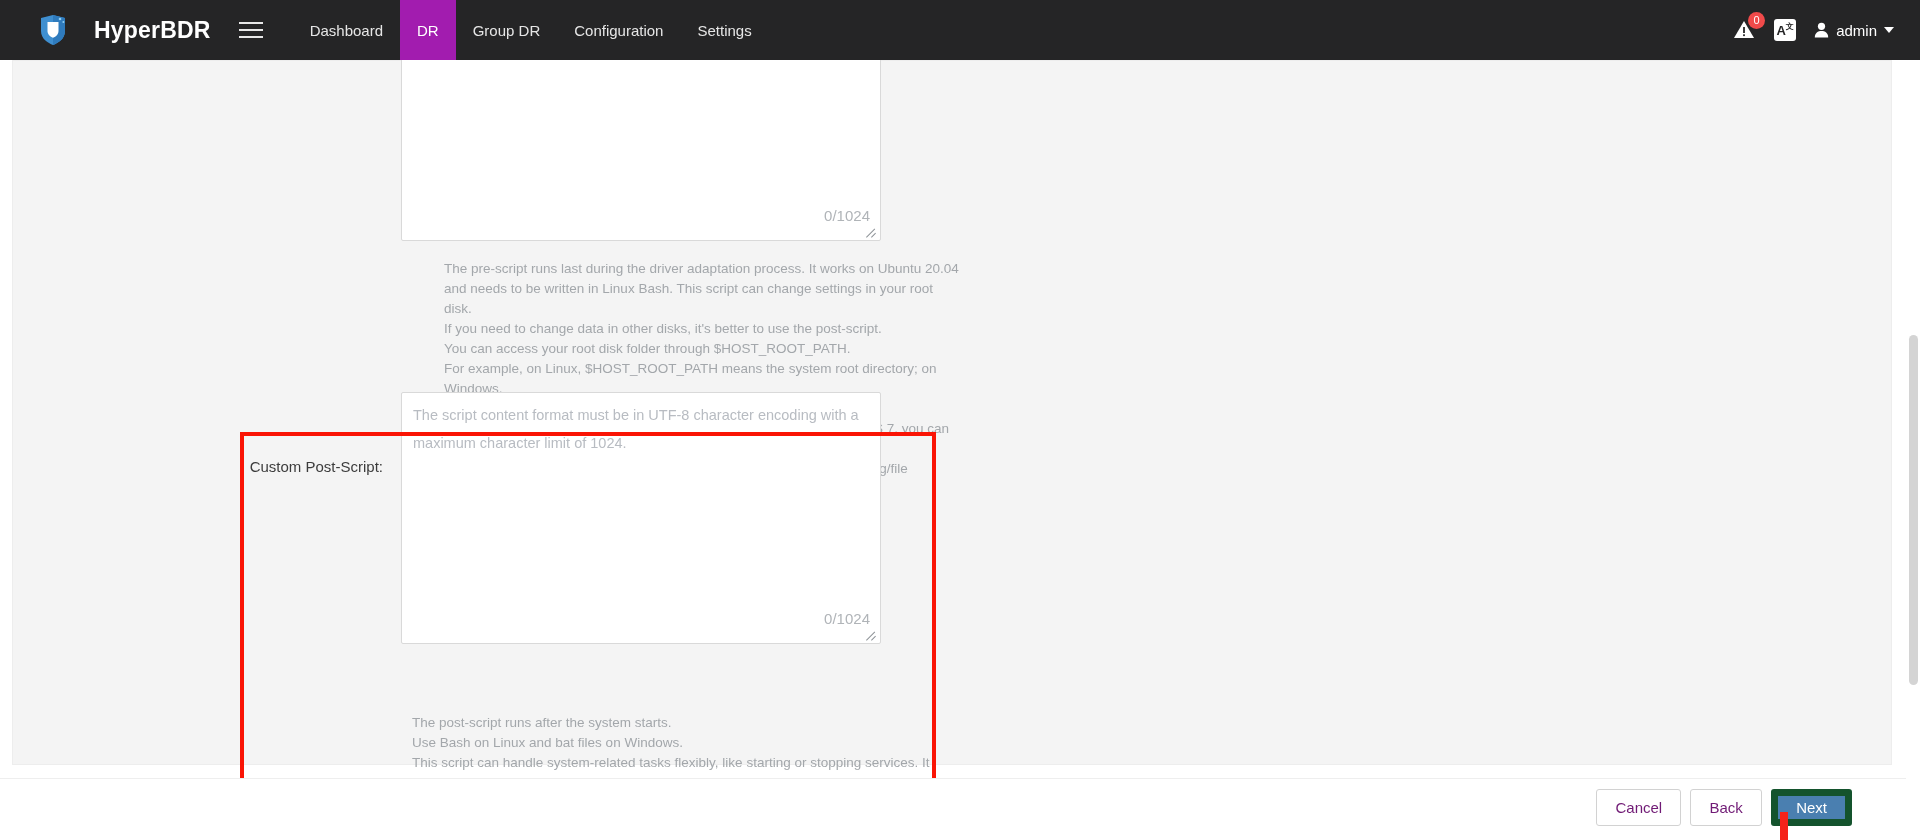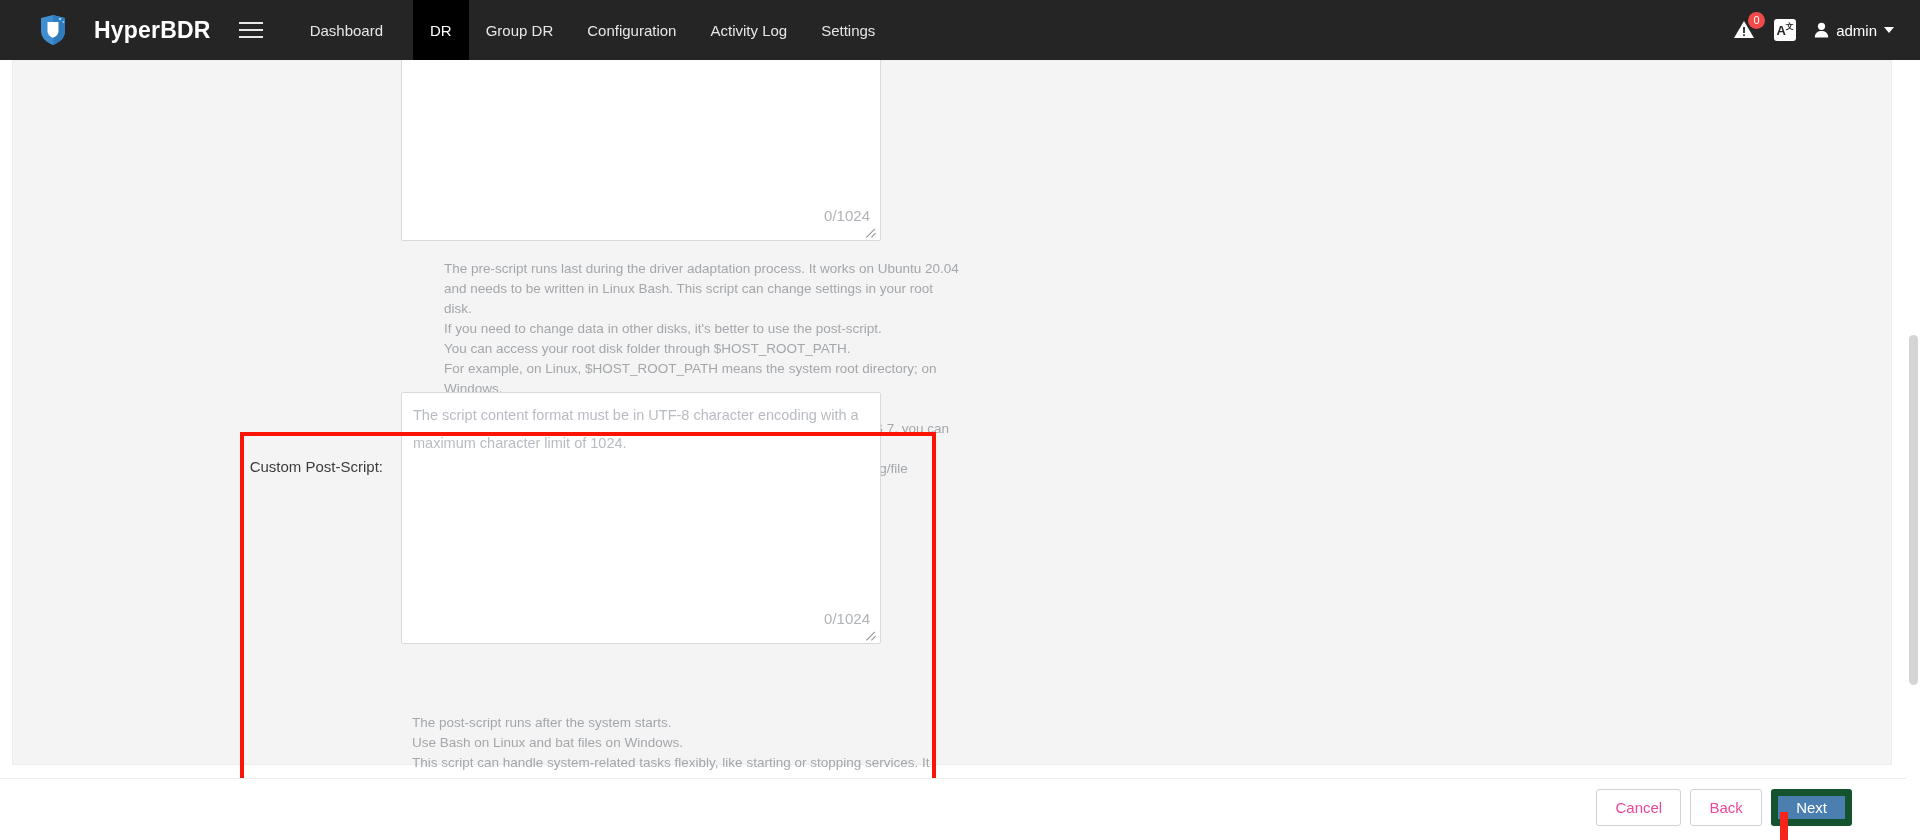--- a/index.html
+++ b/index.html
@@ -37,21 +37,21 @@
   }
   .nav {
     display: flex; align-items: stretch; margin-left: 18px;
   }
   .nav-item {
     display: flex; align-items: center;
     padding: 16px 17px;
     color: #e6e6e6; font-size: 15px;
     white-space: nowrap; cursor: pointer;
   }
-  .nav-item.active { background: #000000; color: #ffffff; margin-left: 13px; }
+  .nav-item.active { background: #a21caf; color: #ffffff; }
 
   .topbar-right {
     margin-left: auto; display: flex; align-items: center;
     gap: 18px; padding-right: 26px;
   }
   .alert-wrap { position: relative; width: 24px; height: 26px; cursor: pointer; }
   .alert-badge {
     position: absolute; top: -5px; right: -9px;
     background: #f04a4a; color: #fff;
     font-size: 11px; line-height: 16px;
@@ -164,21 +164,21 @@
     position: absolute; right: 68px; top: 10px;
     display: flex; gap: 9px;
   }
   .btn {
     min-width: 72px; height: 37px;
     display: flex; align-items: center; justify-content: center;
     font-size: 15px; border-radius: 3px; cursor: pointer;
     padding: 0 18px; white-space: nowrap;
   }
   .btn-default {
-    background: #ffffff; color: #ec4899; border: 1px solid #d2d2d2;
+    background: #ffffff; color: #701a75; border: 1px solid #d2d2d2;
   }
   .btn-primary {
     background: #4a7fb0; color: #ffffff; border: 7px solid #14532d;
   }
 
   .arrow-annotation {
     position: absolute; left: 1767px; top: 752px;
     width: 34px; height: 52px; pointer-events: none;
   }
 
@@ -217,21 +217,20 @@
     <span></span>
     <span></span>
     <span></span>
   </div>
 
   <div class="nav">
     <div class="nav-item">Dashboard</div>
     <div class="nav-item active">DR</div>
     <div class="nav-item">Group DR</div>
     <div class="nav-item">Configuration</div>
-    <div class="nav-item">Activity Log</div>
     <div class="nav-item">Settings</div>
   </div>
 
   <div class="topbar-right">
     <div class="alert-wrap">
       <svg width="24" height="24" viewBox="0 0 24 24">
         <path d="M12 4 L22 21 L2 21 Z" fill="#ffffff"></path>
         <rect x="11.1" y="10" width="1.8" height="6" fill="#252526"></rect>
         <rect x="11.1" y="17.3" width="1.8" height="1.8" fill="#252526"></rect>
       </svg>

